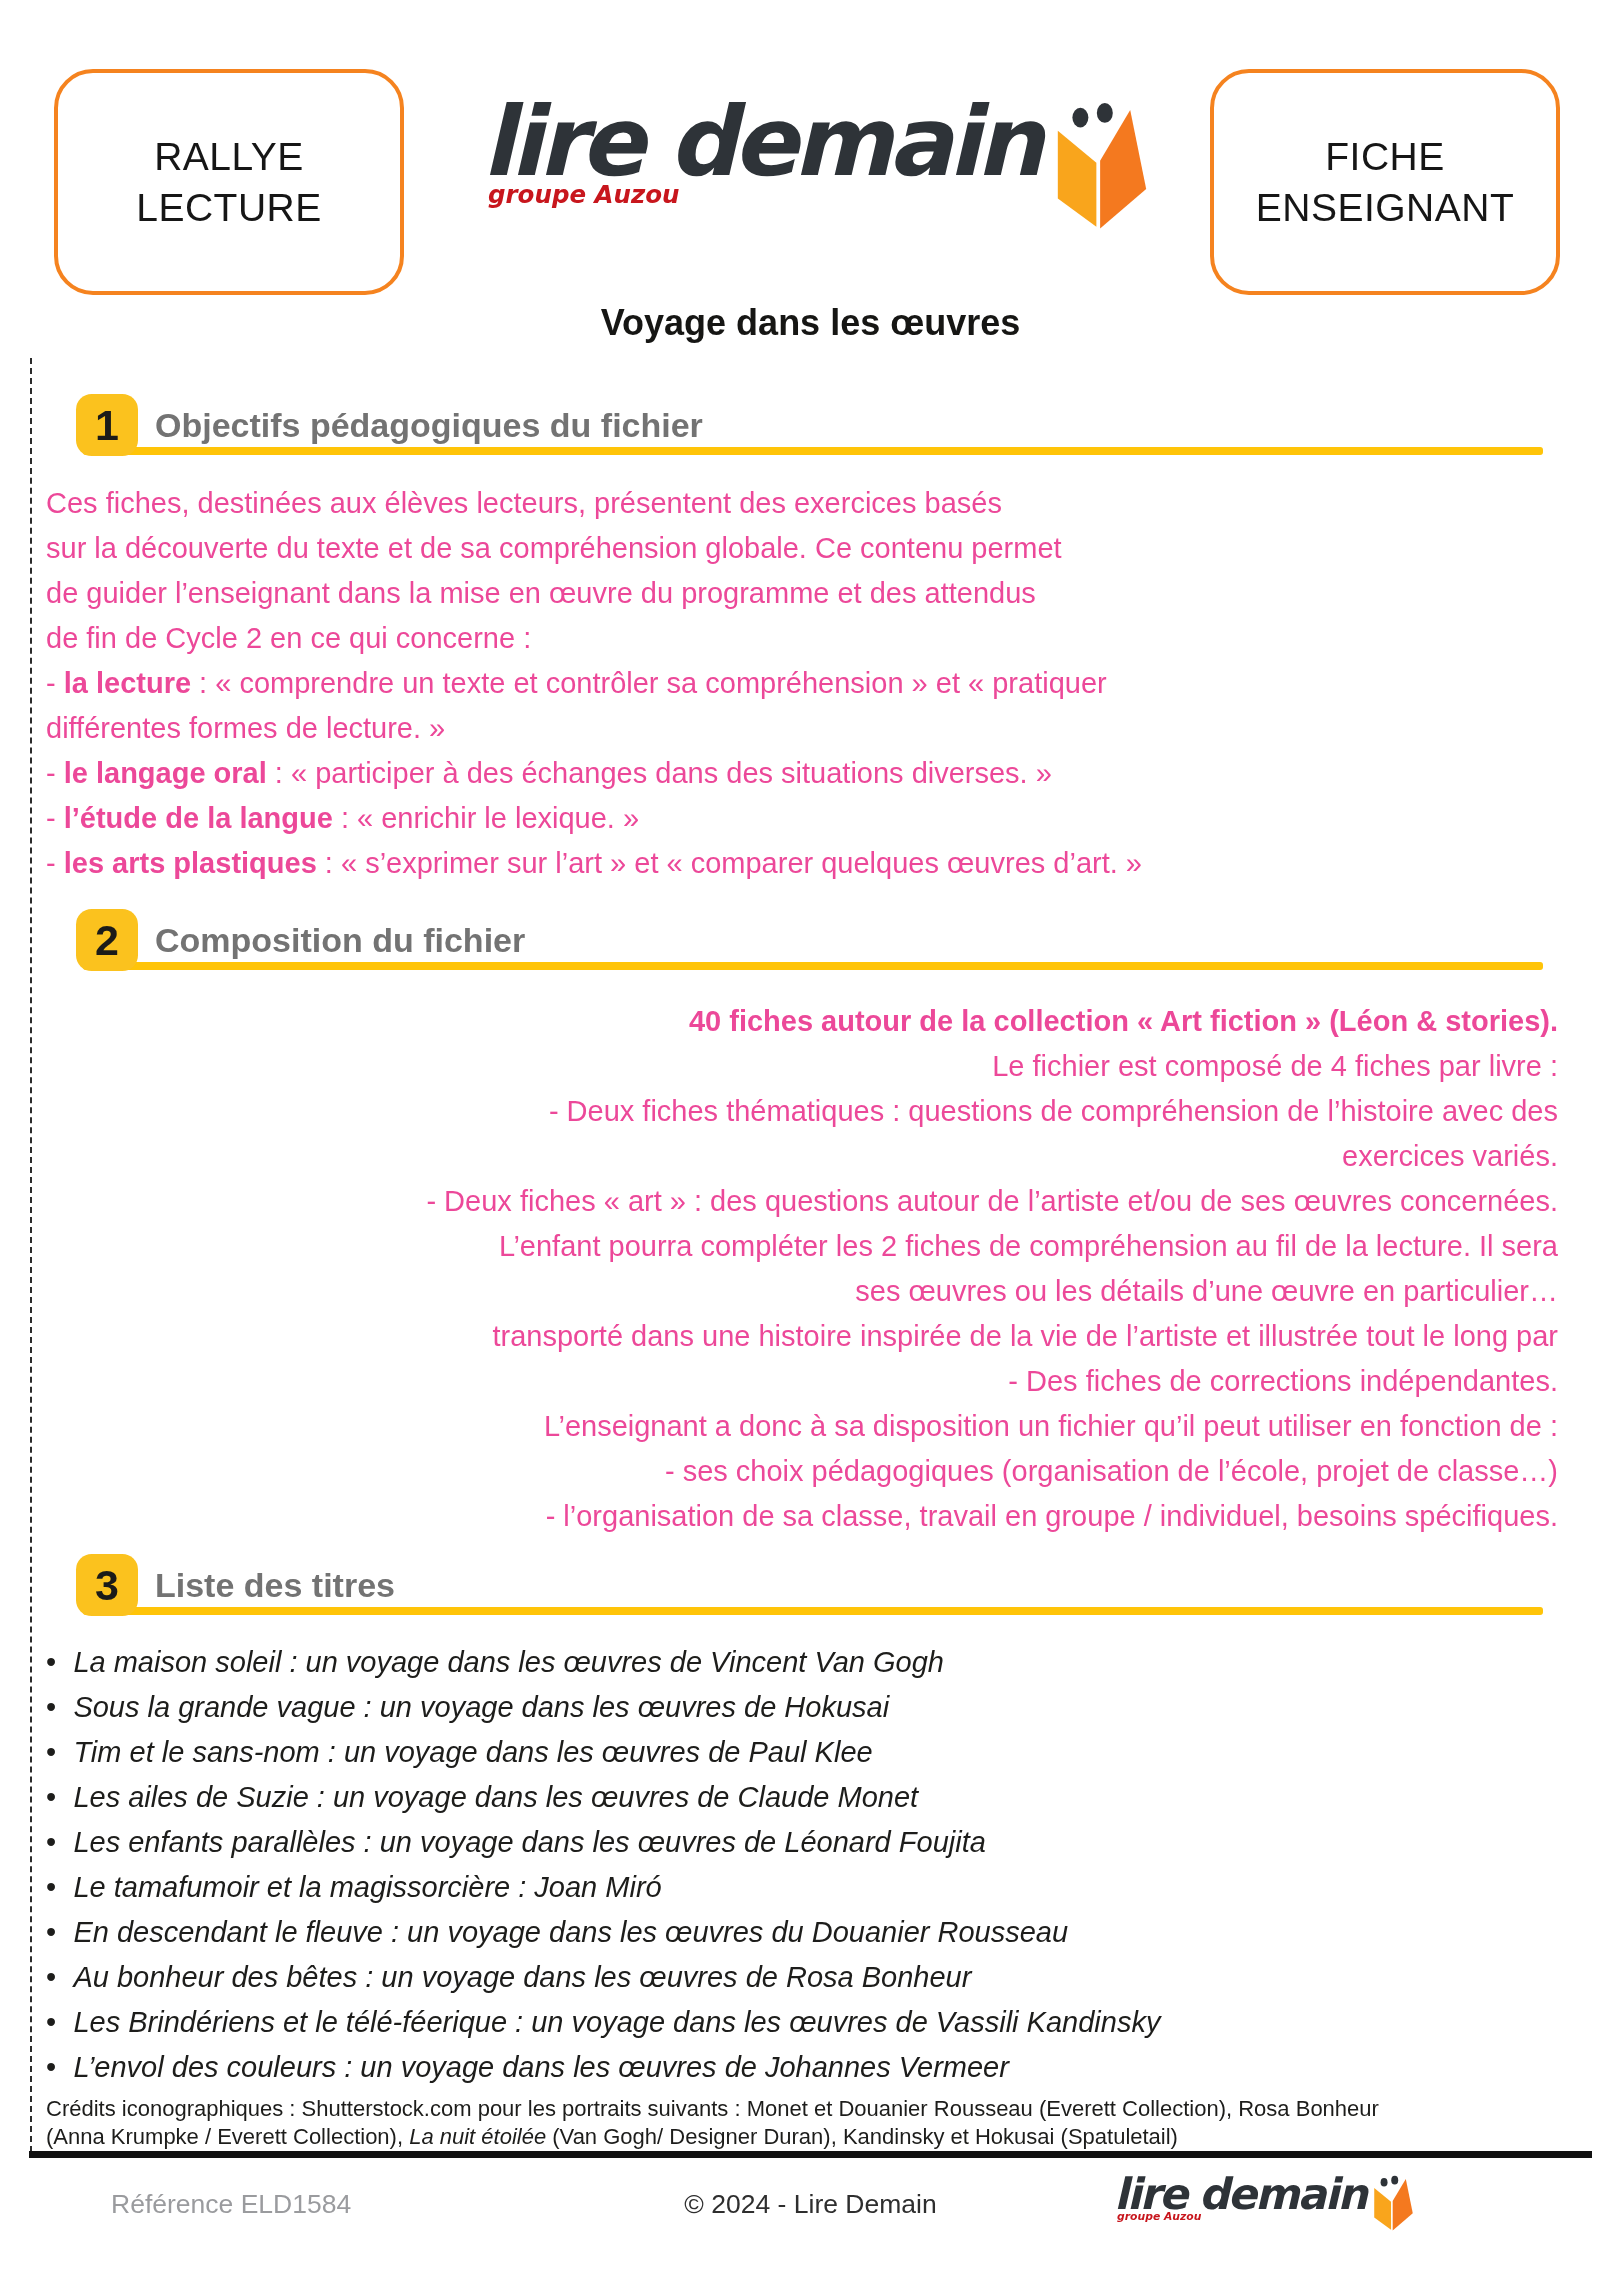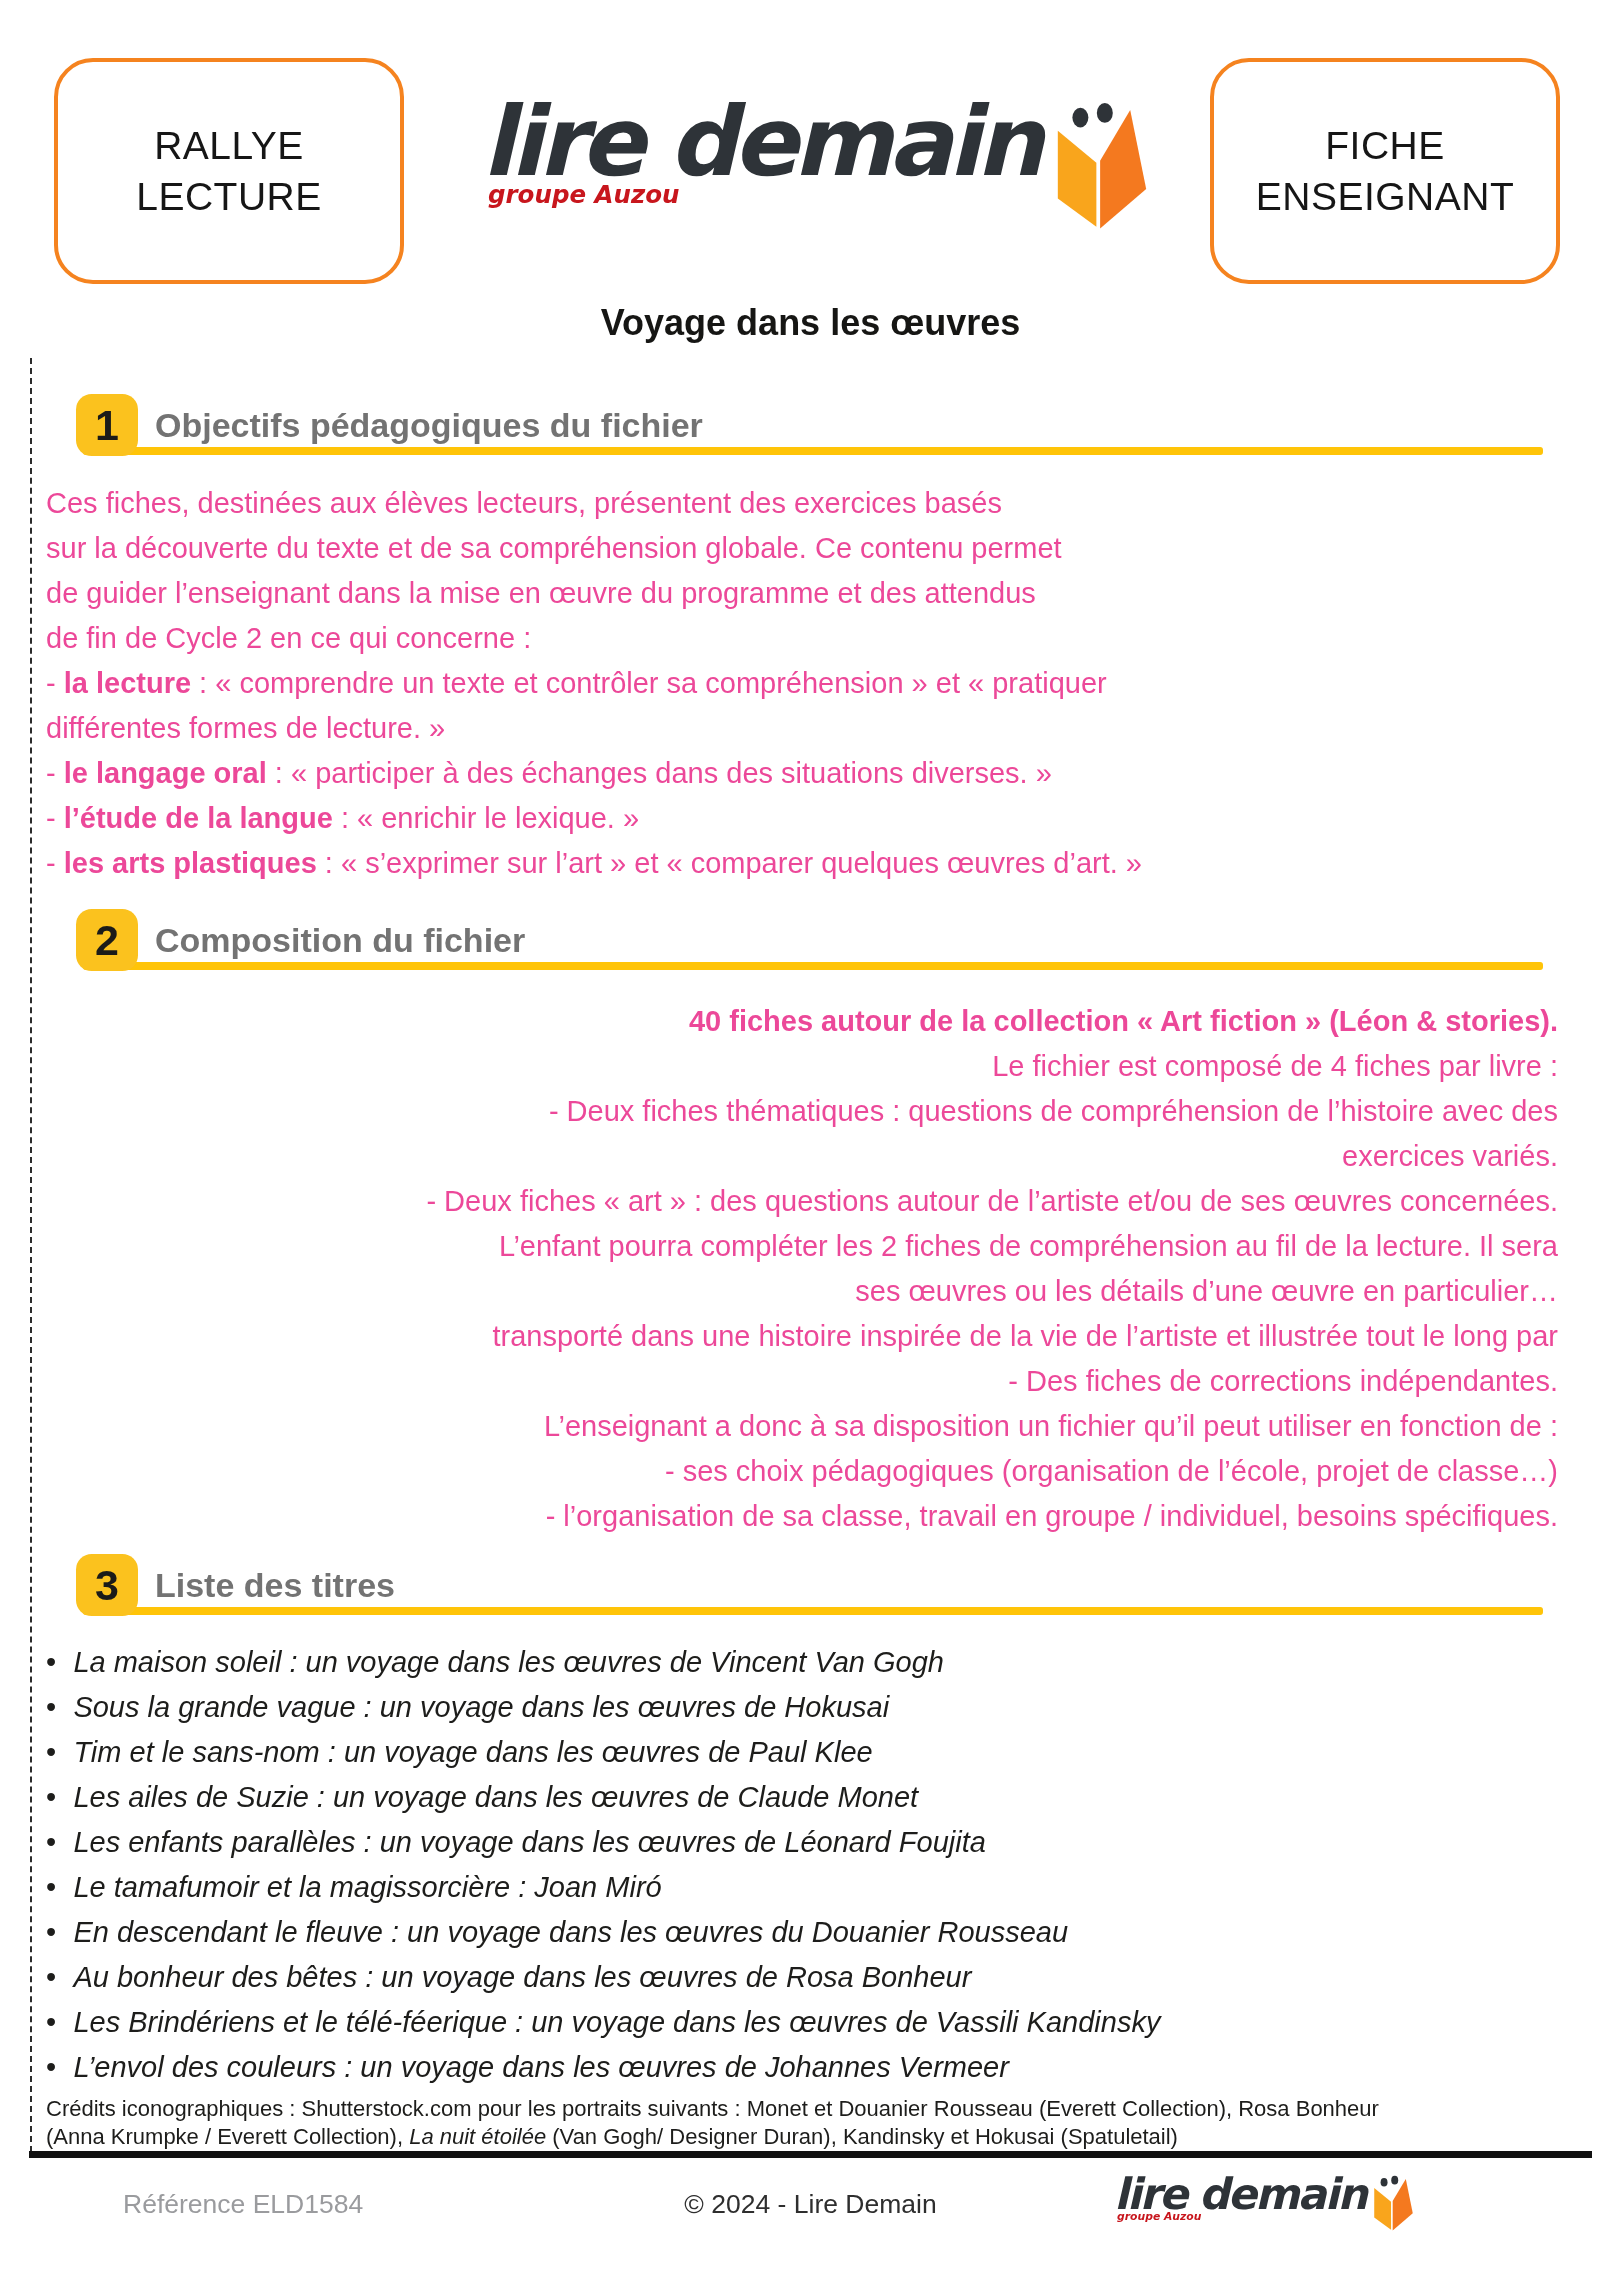--- a/index.html
+++ b/index.html
@@ -3,21 +3,21 @@
 <meta charset="utf-8">
 <style>
   html,body{margin:0;padding:0;background:#e8e8e8;}
   .page{
     position:relative;width:1621px;height:2293px;background:#ffffff;
     font-family:"Liberation Sans",sans-serif;color:#1d1d1b;overflow:hidden;
     margin:0 auto;
   }
   
   .pill{
-    position:absolute;top:58px;width:342px;height:218px;
+    position:absolute;top:69px;width:342px;height:218px;
     border:4.9px solid #F5831F;border-radius:39px;background:#fff;
     display:flex;flex-direction:column;justify-content:center;
     font-size:39px;line-height:51px;color:#161616;text-align:center;letter-spacing:0.5px;
   }
   .pill-left{left:54px;}
   .pill-right{left:1210px;}
   .logo{position:absolute;left:488px;top:90px;display:flex;align-items:flex-start;}
   .logo-word{
     font-family:"DejaVu Sans",sans-serif;font-weight:bold;font-style:italic;
     font-size:96px;letter-spacing:-4.9px;color:#2E3338;white-space:nowrap;
@@ -56,21 +56,21 @@
   .sec-2 .sec-body{margin-top:28px;text-align:right;}
   .sec-body .line{height:45px;line-height:45px;white-space:nowrap;}
   .sec-items{margin-top:23.5px;font-size:29px;font-style:italic;}
   .title-item{height:45px;line-height:45px;white-space:nowrap;display:flex;}
   .title-item .bullet{font-style:normal;width:27.4px;flex:0 0 27.4px;}
   
   .credits{position:absolute;left:46px;top:2095px;width:1529px;font-size:22px;}
   .credits .line{height:28px;line-height:28px;white-space:nowrap;}
   
   .footer-sep{position:absolute;left:29px;top:2151px;width:1563px;height:6.9px;background:#111111;}
-  .footer-ref{position:absolute;left:123px;top:2189px;font-size:26.5px;color:#9a9b9e;}
+  .footer-ref{position:absolute;left:111px;top:2189px;font-size:26.5px;color:#9a9b9e;}
   .footer-copy{position:absolute;left:0;top:2189px;width:100%;text-align:center;font-size:26.5px;color:#2e2e2e;}
   .footer-logo{position:absolute;left:1117px;top:2172px;display:flex;align-items:flex-start;}
   .footer-logo .logo-word{font-size:43px;letter-spacing:-2px;line-height:1.05;}
   .footer-logo .logo-group{font-size:10.8px;margin-top:-6.9px;padding-right:5.9px;}
   .footer-logo .book-icon{margin-left:3.9px;margin-top:2px;}
 </style>
 </head>
 <body>
 
 <div class="page">

